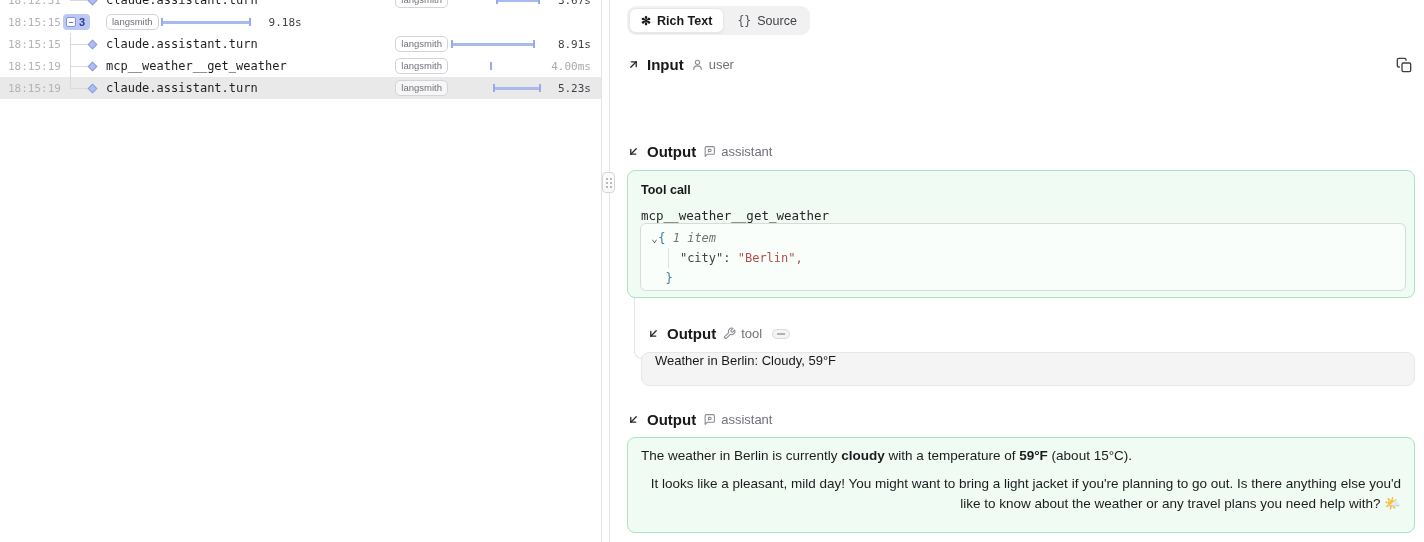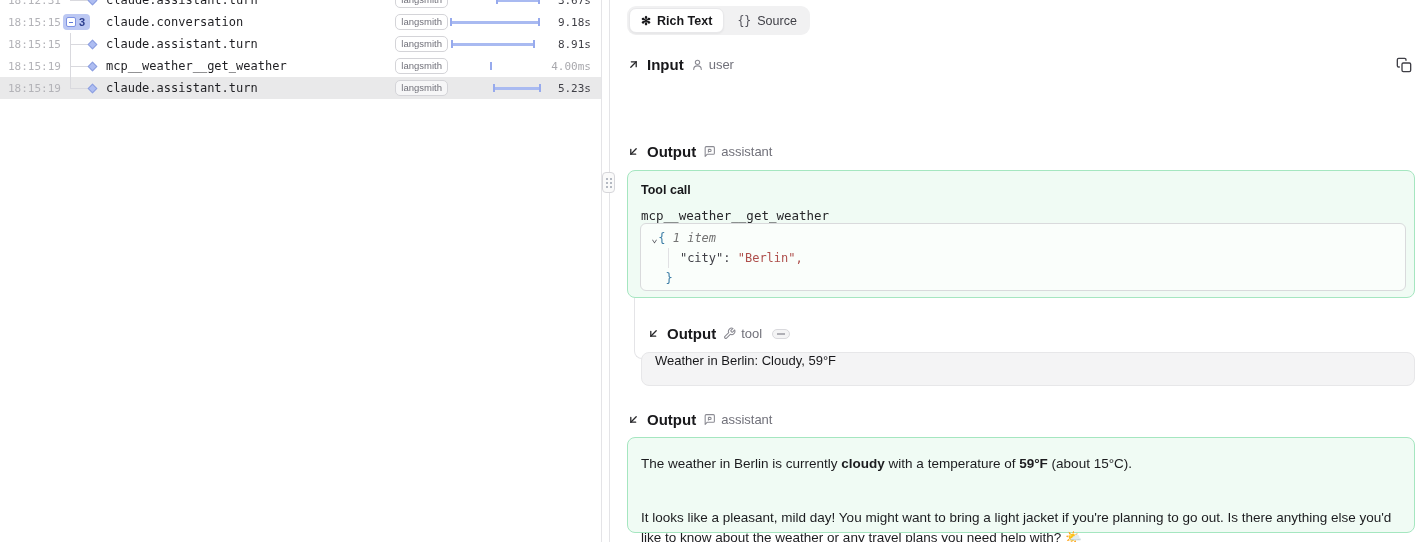--- a/index.html
+++ b/index.html
@@ -97,23 +97,23 @@
   .json-view .str { color:#ae4f4c; }
   .json-guide { position:absolute; left:27px; top:24px; height:20px; border-left:1px solid #e1e1e4; }
 
   .elbow { position:absolute; left:23px; top:298px; width:9px; height:61px;
     border-left:1px solid #e4e4e7; border-bottom:1px solid #e4e4e7;
     border-bottom-left-radius:8px; }
   .tool-box { position:absolute; left:30px; right:9px; top:352px; height:34px;
     background:#f4f4f5; border:1px solid #e7e7e9; border-radius:8px;
     display:flex; align-items:flex-start; padding:0 13px; font-size:13px; color:#18181b; }
 
-  .final-box { top:437px; height:96px; padding:16px 13px; font-size:13.5px;
+  .final-box { top:437px; height:96px; padding:8px 13px; font-size:13.5px;
     line-height:20px; color:#1c1c1f; }
-  .final-box p + p { margin-top:34px; }
+  .final-box p + p { margin-top:8px;text-align:right; }
   .final-box b { font-weight:bold; }
 </style>
 </head>
 <body>
 
 <div class="app">
 
   <div class="trace-panel">
     <div class="rows">
 
@@ -132,21 +132,20 @@
       </div>
 
       <div class="trow">
         <span class="t-time">18:15:15</span>
         <span class="t-tree">
           <span class="t-pill">
             <span class="sq"></span>
             <span class="cnt">3</span>
           </span>
         </span>
-        <span class="t-name">claude.conversation</span>
         <span class="t-badge">langsmith</span>
         <span class="t-bartrack">
             <span class="t-bar" style="left: 2%; width: 95%;"></span>
           </span>
         <span class="t-dur">9.18s</span>
       </div>
 
       <div class="trow">
         <span class="t-time">18:15:15</span>
         <span class="t-tree">

